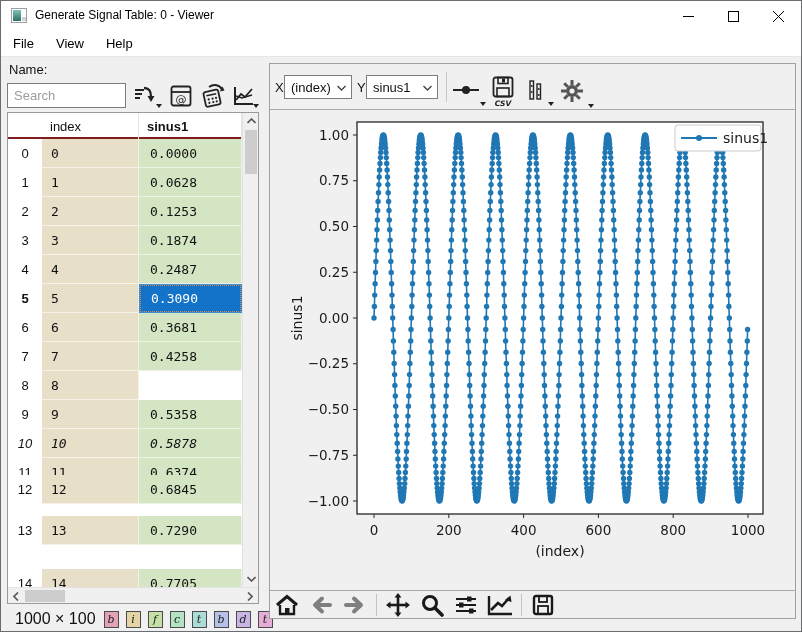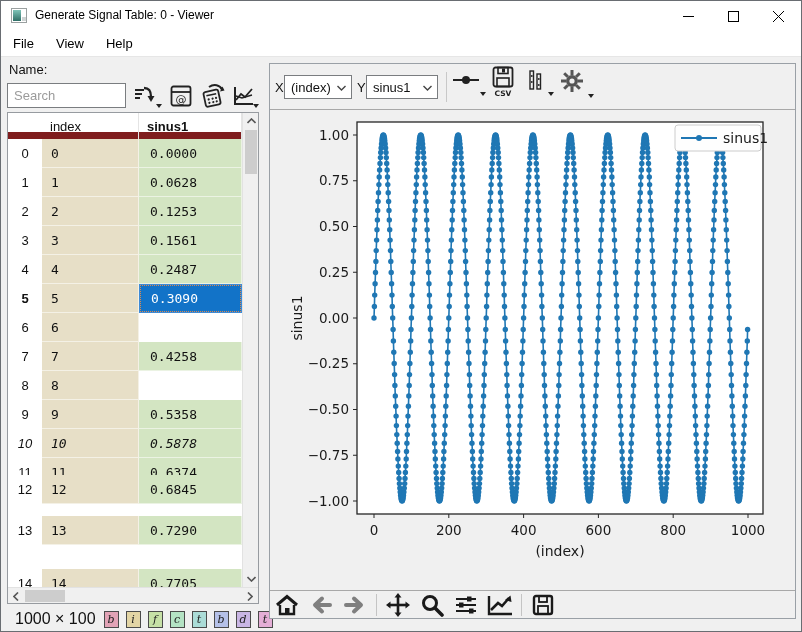--- a/index.html
+++ b/index.html
@@ -33,21 +33,21 @@
   #search-input::placeholder { color:#9b9b9b; }
   .tool-btn { position:absolute; top:81px; height:28px; background:transparent; border:none;
               display:flex; align-items:center; justify-content:center; }
   .caret { position:absolute; width:0; height:0; border-left:3.5px solid transparent;
            border-right:3.5px solid transparent; border-top:4px solid #222; }
 
   
   #table-frame { position:absolute; left:6px; top:111px; width:252px; height:492px;
                  border:1px solid #979ba0; background:#fff; }
   #table-header { position:absolute; left:0; top:0; width:234px; height:26px; background:#fff;
-                  border-bottom:7px solid #7f1d1d; }
+                  border-bottom:2px solid #7f1d1d; }
   .hdr-cell { position:absolute; top:0; height:26px; display:flex; align-items:center;
               padding-left:8px; font-size:13px; border-right:1px solid #e4e4e4; }
   #hdr-index { left:34px; width:97px; }
   #hdr-value { left:131px; width:103px; font-weight:bold; }
   #table-rows { position:absolute; left:0; top:26px; width:234px; height:435px; }
   .t-row { position:absolute; left:0; width:234px; height:29px; }
   .rowhdr { position:absolute; left:0; top:0; width:34px; height:29px; display:flex;
             align-items:center; justify-content:center; font-size:13px; background:#fff; }
   .cell { position:absolute; top:0; height:29px; display:flex; align-items:center;
           font-family:"DejaVu Sans Mono", monospace; font-size:13px;
@@ -80,21 +80,21 @@
   #plot-panel { position:absolute; left:268px; top:62px; width:527px; height:556px;
                 border:1px solid #9aa0a6; background:#f0f0f0; }
   #plot-toolbar { position:absolute; left:0; top:0; width:525px; height:46px;
                   border-bottom:1px solid #a8a8a8; }
   .axis-label { position:absolute; top:16px; font-size:13px; }
   .combo { position:absolute; top:11px; height:24px; background:#fff; border:1px solid #7a7d80;
            display:flex; align-items:center; padding-left:6px; font-size:13px; }
   .combo svg { position:absolute; right:5px; top:9px; }
   #combo-x { left:14px; width:68px; } #combo-y { left:96px; width:72px; }
   .tb-sep { position:absolute; top:8px; width:1px; height:30px; background:#c8c8c8; }
-  .pt-btn { position:absolute; top:0; background:transparent; border:none; }
+  .pt-btn { position:absolute; top:10px; background:transparent; border:none;font-style:italic; }
 
   #plot-canvas { position:absolute; left:0; top:47px; width:525px; height:478px; background:#f0f0f0; }
 
   #nav-toolbar { position:absolute; left:0; top:526px; width:525px; height:28px;
                  border-top:1px solid #a8a8a8; background:#f0f0f0; display:flex;
                  align-items:center; }
   .nav-btn { width:34px; height:26px; background:transparent; border:none; display:flex;
              align-items:center; justify-content:center; }
   .nav-sep { width:1px; height:22px; background:#c4c4c4; margin:0 4px; }
 
@@ -199,35 +199,36 @@
           <div class="cell value">0.0628</div>
         </div>
         <div class="t-row" style="top: 58px;">
           <div class="rowhdr">2</div>
           <div class="cell index">2</div>
           <div class="cell value">0.1253</div>
         </div>
         <div class="t-row" style="top: 87px;">
           <div class="rowhdr">3</div>
           <div class="cell index">3</div>
-          <div class="cell value">0.1561</div>
+          <div class="cell value">0.1874</div>
         </div>
         <div class="t-row" style="top: 116px;">
           <div class="rowhdr">4</div>
           <div class="cell index">4</div>
           <div class="cell value">0.2487</div>
         </div>
         <div class="t-row" style="top: 145px;">
           <div class="rowhdr current">5</div>
           <div class="cell index">5</div>
           <div class="cell value selected">0.3090</div>
         </div>
         <div class="t-row" style="top: 174px;">
           <div class="rowhdr">6</div>
           <div class="cell index">6</div>
+          <div class="cell value">0.3681</div>
         </div>
         <div class="t-row" style="top: 203px;">
           <div class="rowhdr">7</div>
           <div class="cell index">7</div>
           <div class="cell value">0.4258</div>
         </div>
         <div class="t-row" style="top: 232px;">
           <div class="rowhdr">8</div>
           <div class="cell index">8</div>
         </div>

